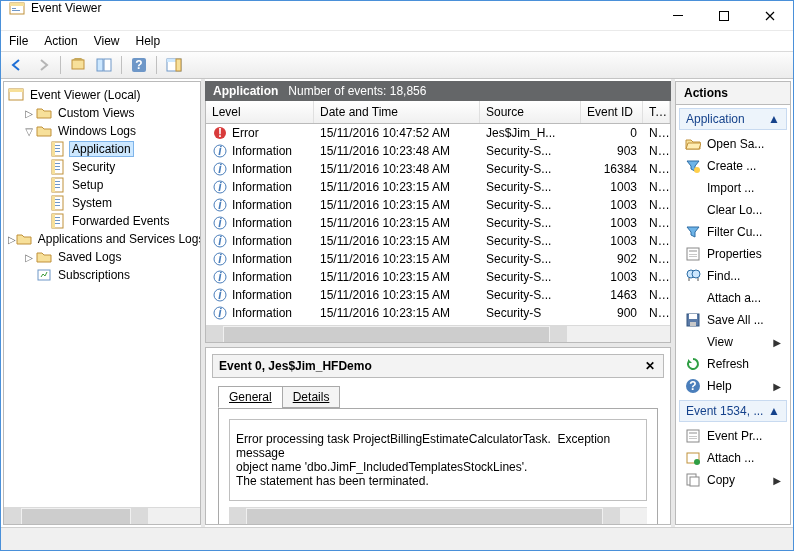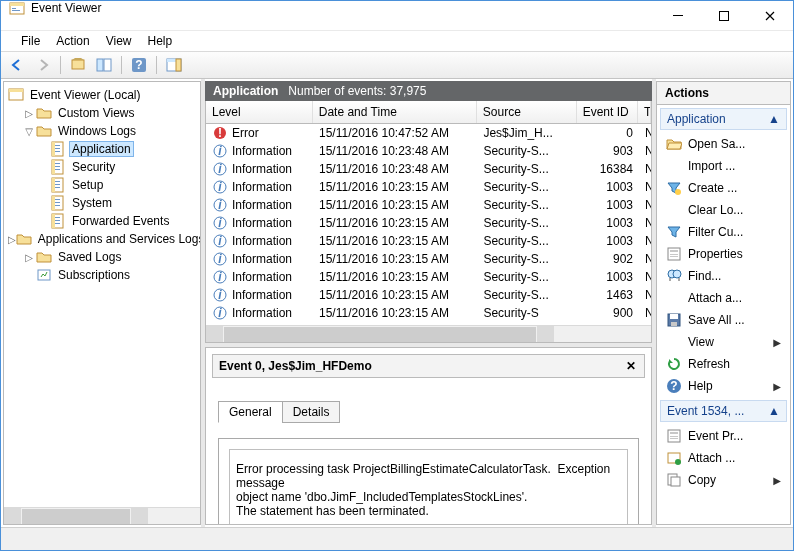--- a/index.html
+++ b/index.html
@@ -7,21 +7,21 @@
     --header:#646668; --select:#e5f3ff; --link:#0066cc;
     --highlight:#cde8ff; --highlight-border:#7eb4ea;
   }
   * { box-sizing:border-box; font-family:"Segoe UI",Tahoma,Arial,sans-serif; font-size:12px; }
   html,body { margin:0; padding:0; }
   .window { width:794px; height:551px; border:1px solid #4a90d9; background:var(--bg); display:flex; flex-direction:column; }
   .titlebar { height:30px; display:flex; align-items:flex-start; padding:0 0 0 8px; background:#fff; border-bottom:1px solid #eaeaea; }
   .titlebar .icon { width:16px; height:16px; margin-right:6px; }
   .titlebar .title { flex:1; }
   .titlebar .wbtn { width:46px; height:29px; display:flex; align-items:center; justify-content:center; }
-  .menubar { height:20px; display:flex; align-items:center; padding:0 12px; }
+  .menubar { height:20px; display:flex; align-items:center; padding:0 0; }
   .menubar span { padding:2px 8px; }
   .toolbar { height:28px; background:linear-gradient(#fdfdfd,#ececec); border-top:1px solid #dadada; border-bottom:1px solid #c4c4c4; display:flex; align-items:center; padding:0 4px; gap:2px; }
   .tbtn { width:24px; height:22px; display:flex; align-items:center; justify-content:center; border:1px solid transparent; border-radius:2px; }
   .tsep { width:1px; height:18px; background:#c0c0c0; margin:0 3px; }
   .body { flex:1; display:flex; overflow:hidden; }
   .pane { display:flex; flex-direction:column; overflow:hidden; }
   .splitter { background:#e8e8e8; }
   .split-v { width:4px; cursor:ew-resize; }
   .split-h { height:4px; cursor:ns-resize; }
   .tree { flex:1; overflow:auto; padding:4px 0; position:relative; }
@@ -39,21 +39,21 @@
   .grow > div { padding:0 6px; overflow:hidden; text-overflow:ellipsis; white-space:nowrap; }
   .c-level{width:108px;display:flex;align-items:center;gap:4px;}
   .c-date{width:166px;} .c-src{width:101px;} .c-eid{width:62px;text-align:right;} .c-task{flex:1;}
   .hscroll { height:17px; background:#f0f0f0; border-top:1px solid #dadada; display:flex; align-items:center; }
   .hscroll::before,.hscroll::after { content:""; width:17px; height:17px; background:#dadada; }
   .hscroll .thumb { flex:0 0 70%; height:15px; background:#cdcdcd; margin:1px;}
   .hscroll.short .thumb{flex:0 0 85%;}
   .hscroll.tree-s .thumb{flex:0 0 55%;}
   .detail-hdr { background:#f3f3f3; border:1px solid var(--border); margin:6px; padding:4px 6px; display:flex; justify-content:space-between; align-items:center; font-weight:600; }
   .closex { font-weight:bold; padding:0 2px; cursor:pointer;}
-  .tabs { display:flex; margin:16px 12px; position:relative; top:1px; z-index:2;}
+  .tabs { display:flex; margin:1px 12px; position:relative; top:1px; z-index:2;text-decoration:underline;}
   .tab { padding:3px 10px; border:1px solid #a9a9a9; background:#f4f4f4; margin-right:-1px; }
   .tab.active { background:#fff; border-bottom-color:#fff; }
   .tabpage { margin:0 12px 6px; border:1px solid #a9a9a9; padding:10px; background:#fff; flex:1; display:flex; flex-direction:column;}
   .msgbox { border:1px solid #bfbfbf; padding:12px 6px; background:#fff; font-size:12px; overflow:hidden; flex:1;}
   .statusbar { height:23px; background:var(--light); border-top:1px solid #d0d0d0; }
   .actions-hdr { background:#f3f3f3; border-bottom:1px solid var(--border); padding:4px 8px; font-weight:600; }
   .act-section-hdr { background:#edf4fb; border:1px solid #c8daf0; margin:3px; padding:3px 6px; display:flex; justify-content:space-between; align-items:center; color:#15428b;}
   .act-item { display:flex; align-items:center; gap:6px; padding:3px 6px; margin:0 3px; }
   .act-item .chev{margin-left:auto;color:#333;font-size:10px;}
   .ico16 { width:16px; height:16px; display:inline-flex; align-items:center; justify-content:center; }
@@ -282,21 +282,21 @@
           <div class="thumb"></div>
         </div>
     </div>
 
     <div class="splitter split-v"></div>
 
     <div class="pane" style="flex:1;margin:2px 0;">
 
       <div class="section-hdr">
         <span>Application</span>
-        <span class="sub">Number of events: 37,975</span>
+        <span class="sub">Number of events: 18,856</span>
       </div>
 
       <div class="pane" style="flex:1;border:1px solid var(--border);border-top:none;">
         <div class="grid-hdr">
           <div class="c-level">Level</div>
           <div class="c-date">Date and Time</div>
           <div class="c-src">Source</div>
           <div class="c-eid" style="text-align:left">Event ID</div>
           <div class="c-task">Task C</div>
         </div>
@@ -491,50 +491,50 @@
             </div>
           <div class="hscroll short" style="margin-top:6px">
               <div class="thumb"></div>
             </div>
         </div>
       </div>
     </div>
 
     <div class="splitter split-v"></div>
 
-    <div class="pane" style="width:135px;border:1px solid var(--border);margin:2px 2px 2px 0;">
+    <div class="pane" style="width:116px;border:1px solid var(--border);margin:2px 2px 2px 0;">
       <div class="actions-hdr">Actions</div>
       <div class="actions-body" id="actions-body">
           <div class="act-section-hdr">
             <span>Application</span>
             <span>▲</span>
           </div>
           <div class="act-item">
             <span class="ico16">
               <svg width="16" height="16">
                 <path d="M1 4h5l2 2h7v7H1z" fill="#f7e09a" stroke="#c0913b"></path>
                 <path d="M3 7h13l-2 6H1z" fill="#ffedb3" stroke="#c0913b"></path>
               </svg>
             </span>
             <span>Open Sa...</span>
           </div>
           <div class="act-item">
             <span class="ico16">
-              <svg width="16" height="16"></svg>
-            </span>
-            <span>Import ...</span>
-          </div>
-          <div class="act-item">
-            <span class="ico16">
               <svg width="16" height="16">
                 <path d="M2 3h12l-4 5v5l-4-2V8z" fill="#6eb4e8" stroke="#2e6da4"></path>
                 <circle cx="12" cy="12" r="3" fill="#ffcf4b"></circle>
               </svg>
             </span>
             <span>Create ...</span>
+          </div>
+          <div class="act-item">
+            <span class="ico16">
+              <svg width="16" height="16"></svg>
+            </span>
+            <span>Import ...</span>
           </div>
           <div class="act-item">
             <span class="ico16">
               <svg width="16" height="16"></svg>
             </span>
             <span>Clear Lo...</span>
           </div>
           <div class="act-item">
             <span class="ico16">
               <svg width="16" height="16">

